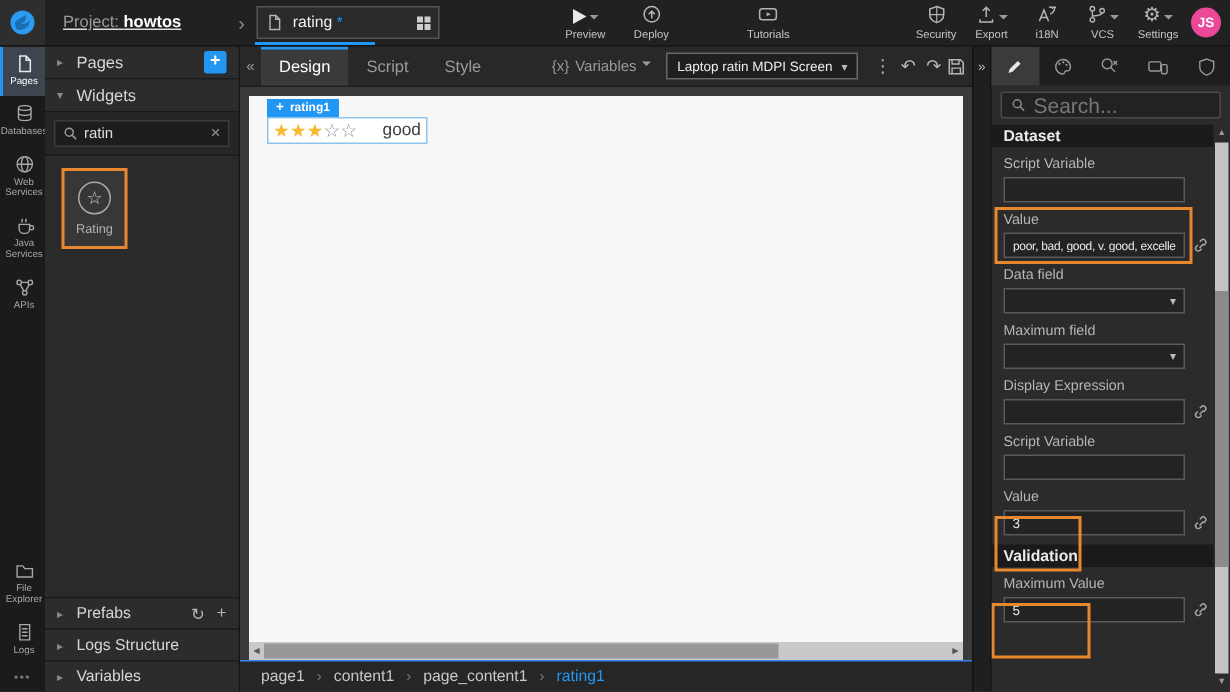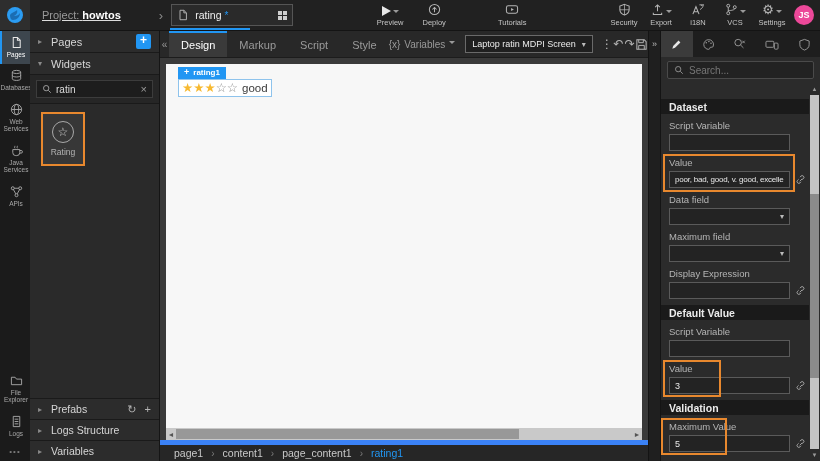--- a/index.html
+++ b/index.html
@@ -66,43 +66,43 @@
   .device { height:18px; border:1px solid #6a6a6a; background:#1f1f1f; color:#ececec; font-size:9px; display:flex; align-items:center; gap:6px; padding:0 6px; margin-right:8px; white-space:nowrap; }
   .caret { color:#bbb; font-size:8px; }
   .ct-icon { color:#b5b5b5; width:17px; text-align:center; font-size:12px; }
   .canvas { flex:1; margin:6px 6px 0 6px; background:#f7f7f7; position:relative; overflow:hidden; }
   .widget { position:absolute; left:12px; top:1px; }
   .wlabel { display:inline-flex; align-items:center; gap:4px; background:#2196f3; color:#fff; font-size:8px; font-weight:bold; padding:1px 6px 2px; }
   .wlabel .mv { font-weight:bold; font-size:9px; line-height:8px; }
   .wbox { border:1px solid #8ec3ec; background:#fff; display:flex; align-items:center; padding:0 3px; height:18px; width:max-content; }
   .stars-f { color:#f7b930; font-size:12.5px; }
   .stars-e { color:#8f8f8f; font-size:12.5px; }
-  .wcaption { color:#3c3c3c; font-size:11.5px; margin-left:4px; }
+  .wcaption { color:#3c3c3c; font-size:11.5px; margin-left:17px; }
   .hscroll { flex:0 0 12px; margin:0 6px; background:#c9c9c9; display:flex; align-items:center; }
   .hs-arrow { width:10px; text-align:center; color:#555; font-size:7px; }
   .hs-thumb { height:10px; background:#989898; width:72%; }
   .hs-track-rest { flex:1; }
-  .bcrumb { flex:0 0 21px; background:#262626; border-top:5px solid #3b82f6; display:flex; align-items:center; gap:8px; padding-left:14px; font-size:10.5px; }
+  .bcrumb { flex:0 0 21px; background:#262626; border-top:1px solid #3b82f6; display:flex; align-items:center; gap:8px; padding-left:14px; font-size:10.5px; }
   .bc-item { color:#c9c9c9; }
   .bc-sep { color:#7a7a7a; font-size:10px; }
   .bc-active { color:#2196f3; }
 
   
   .rstrip { width:12px; background:#1f1f1f; border-left:1px solid #141414; color:#bbb; font-size:9px; text-align:center; padding-top:8px; }
   .rpanel { width:160px; background:#2b2b2b; border-left:1px solid #141414; display:flex; flex-direction:column; }
   .rtitle { flex:0 0 22px; display:flex; align-items:center; padding:0 8px; font-size:11px; color:#ececec; background:#242424; border-bottom:2px solid #2196f3; white-space:nowrap; }
   .rtabs { flex:0 0 26px; display:flex; background:#1e1e1e; }
   .rtab { flex:1; display:flex; align-items:center; justify-content:center; color:#9a9a9a; }
   .rtab.active { background:#3b3b3b; }
   .rsearch-wrap { padding:4px 6px; }
   .rsearch { height:18px; background:#222; border:1px solid #4a4a4a; border-radius:2px; display:flex; align-items:center; gap:5px; padding:0 6px; }
-  .rsearch input { flex:1; min-width:0; background:transparent; border:0; outline:none; color:#bbb; font-size:10px; }
+  .rsearch input { flex:1; min-width:0; background:transparent; border:0; outline:none; color:#bbb; font-size:14px; }
   .rsearch input::placeholder { color:#777; }
   .rbody { flex:1; display:flex; min-height:0; }
-  .rcontent { flex:1; position:relative; overflow:hidden;margin-top:16px; }
+  .rcontent { flex:1; position:relative; overflow:hidden; }
   .sec-h { height:15px; margin-top:6px; background:#1a1a1a; display:flex; align-items:center; padding:0 8px; font-size:10.5px; font-weight:bold; color:#eaeaea; }
   .sec-h.first { margin-top:0; }
   .fgroup { margin:6px 8px 0; }
   .flabel { font-size:9.5px; color:#b5b5b5; margin-bottom:3px; height:11px; line-height:11px; }
   .frow { display:flex; align-items:center; gap:5px; }
   .finput { height:17px; width:121px; background:#232323; border:1px solid #5a5a5a; color:#e8e8e8; font-size:9px; padding:0 5px; outline:none; }
   .finput.longtext { font-size:8px; letter-spacing:-0.2px; }
   .fselect { height:17px; width:121px; background:#232323; border:1px solid #5a5a5a; display:flex; align-items:center; justify-content:flex-end; padding:0 5px; }
   .link-ic { display:flex; }
   .annot { position:absolute; border:2px solid #e8882e; pointer-events:none; }
@@ -325,21 +325,20 @@
       <div class="lrow bottomrow">
         <span class="arrow">▸</span>
         <span>Variables</span>
       </div>
     </aside>
 
     <main class="center">
       <div class="ctoolbar">
         <span class="collapse-l">«</span>
         <div class="dtab active">Design</div>
-        <div class="dtab">Markup</div>
         <div class="dtab">Script</div>
         <div class="dtab">Style</div>
         <span class="ct-spacer"></span>
         <div class="vars">
           <span>{x}</span>
           <span>Variables</span>
           <span class="cdown"></span>
         </div>
         <div class="device">
           <span>Laptop ratin MDPI Screen</span>
@@ -469,21 +468,20 @@
             <div class="flabel">Display Expression</div>
             <div class="frow">
               <input class="finput" value="" style="">
               <span class="link-ic">
                 <svg class="ic" width="12" height="12" viewBox="0 0 14 14">
                   <path d="M5.5 8.5l3-3M4.2 6.2L3 7.4a2.05 2.05 0 0 0 2.9 2.9l1.2-1.2M8.6 6.6l1.2-1.2A2.05 2.05 0 0 0 6.9 2.5L5.7 3.7" fill="none" stroke="#aaa" stroke-width="1.1"></path>
                 </svg>
               </span>
             </div>
           </div>
-          <div class="sec-h">Default Value</div>
           <div class="fgroup">
             <div class="flabel">Script Variable</div>
             <div class="frow">
                 <input class="finput" value="" style="">
               </div>
           </div>
           <div class="fgroup">
             <div class="flabel">Value</div>
             <div class="frow">
               <input class="finput" value="3" style="">

